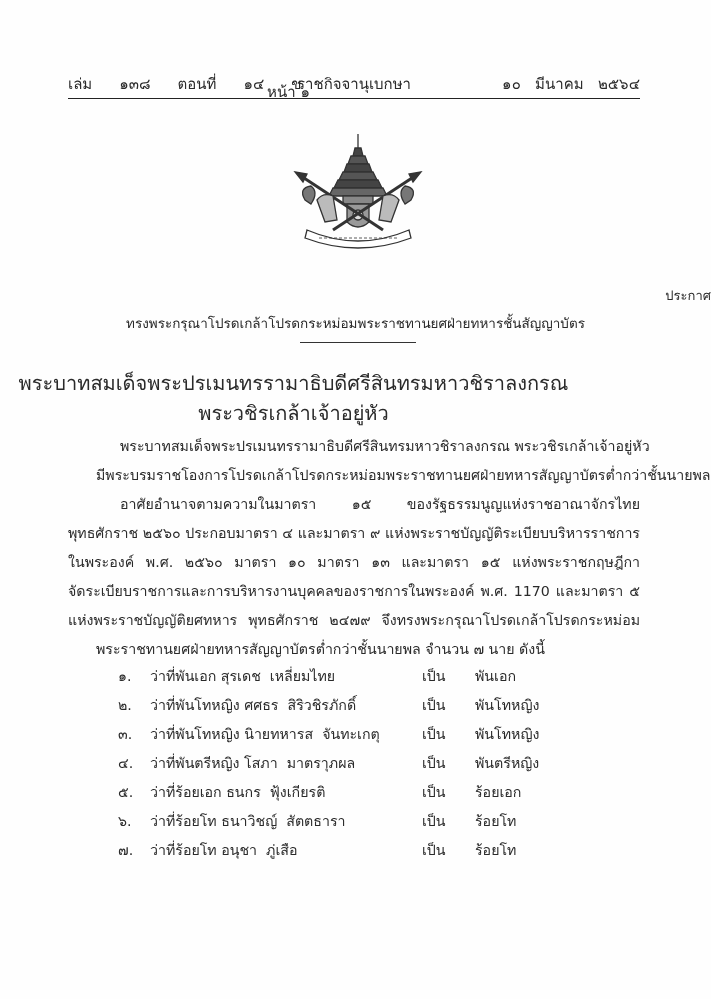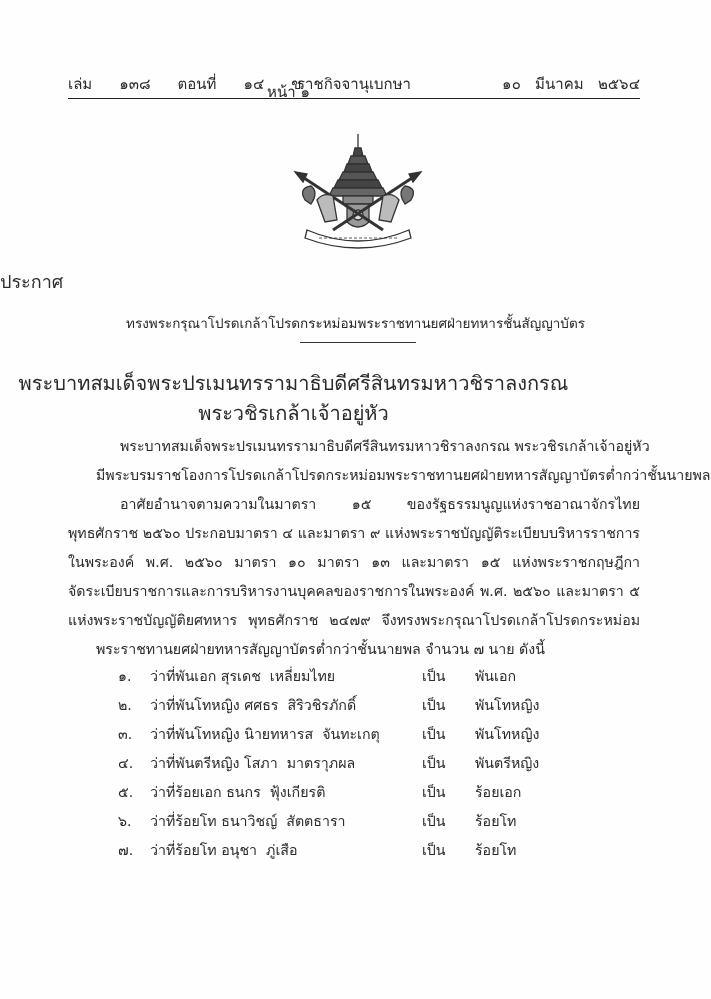--- a/index.html
+++ b/index.html
@@ -12,21 +12,21 @@
 
   .hdr-page { position: absolute; top: 47px; left: 0; width: 577px; text-align: center; font-size: 15px; margin-top: 33px; }
   .hdr-row { position: absolute; top: 72px; left: 68px; width: 572px; height: 24px; font-size: 15px; }
   .hdr-left { position: absolute; left: 0; top: 0; white-space: pre; font-family: Liberation Mono, monospace; }
   .hdr-center { position: absolute; left: 0; width: 572px; top: 0; text-align: center; }
   .hdr-right { position: absolute; right: 0; top: 0; white-space: pre; }
   .hdr-rule { position: absolute; top: 98px; left: 68px; width: 572px; height: 0; border-top: 1.5px solid #222; }
 
   .emblem { position: absolute; left: 283px; top: 130px; width: 150px; height: 125px; }
 
-  .title { position: absolute; top: 267px; left: 0; width: 711px; text-align: left; font-size: 18px; }
+  .title { position: absolute; top: 285px; left: 0; width: 711px; text-align: right; font-size: 13px; }
   .subtitle { position: absolute; top: 312px; left: 0; width: 711px; text-align: center; font-size: 13.5px; }
   .sep { position: absolute; top: 342px; left: 300px; width: 116px; border-top: 1.5px solid #333; }
 
   .king { position: absolute; top: 368px; left: 0; width: 587px; text-align: center; font-size: 20px; line-height: 30px; }
 
   .body { position: absolute; left: 68px; width: 572px; font-size: 14.2px; line-height: 29px; }
   .p1 { top: 432px; }
   .p2 { top: 490px; }
   .line { display: block; white-space: nowrap; text-align: justify; text-align-last: justify; height: 29px; }
   .indent { padding-left: 52px; }
@@ -95,21 +95,21 @@
 
   <div class="body p1">
     <span class="line indent">พระบาทสมเด็จพระปรเมนทรรามาธิบดีศรีสินทรมหาวชิราลงกรณ  พระวชิรเกล้าเจ้าอยู่หัว</span>
     <span class="line last">มีพระบรมราชโองการโปรดเกล้าโปรดกระหม่อมพระราชทานยศฝ่ายทหารสัญญาบัตรต่ำกว่าชั้นนายพล</span>
   </div>
 
   <div class="body p2">
     <span class="line indent">อาศัยอำนาจตามความในมาตรา  ๑๕  ของรัฐธรรมนูญแห่งราชอาณาจักรไทย</span>
     <span class="line">พุทธศักราช ๒๕๖๐ ประกอบมาตรา ๔ และมาตรา ๙ แห่งพระราชบัญญัติระเบียบบริหารราชการ</span>
     <span class="line">ในพระองค์ พ.ศ. ๒๕๖๐ มาตรา ๑๐ มาตรา ๑๓ และมาตรา ๑๕ แห่งพระราชกฤษฎีกา</span>
-    <span class="line">จัดระเบียบราชการและการบริหารงานบุคคลของราชการในพระองค์ พ.ศ. ๒๕๖๐ และมาตรา ๕</span>
+    <span class="line">จัดระเบียบราชการและการบริหารงานบุคคลของราชการในพระองค์ พ.ศ. 1170 และมาตรา ๕</span>
     <span class="line">แห่งพระราชบัญญัติยศทหาร พุทธศักราช ๒๔๗๙ จึงทรงพระกรุณาโปรดเกล้าโปรดกระหม่อม</span>
     <span class="line last">พระราชทานยศฝ่ายทหารสัญญาบัตรต่ำกว่าชั้นนายพล  จำนวน  ๗  นาย  ดังนี้</span>
   </div>
 
   <div class="list">
     <div class="li">
       <span class="num">๑.</span>
       <span class="nm">ว่าที่พันเอก สุรเดช  เหลี่ยมไทย</span>
       <span class="as">เป็น</span>
       <span class="rk">พันเอก</span>

